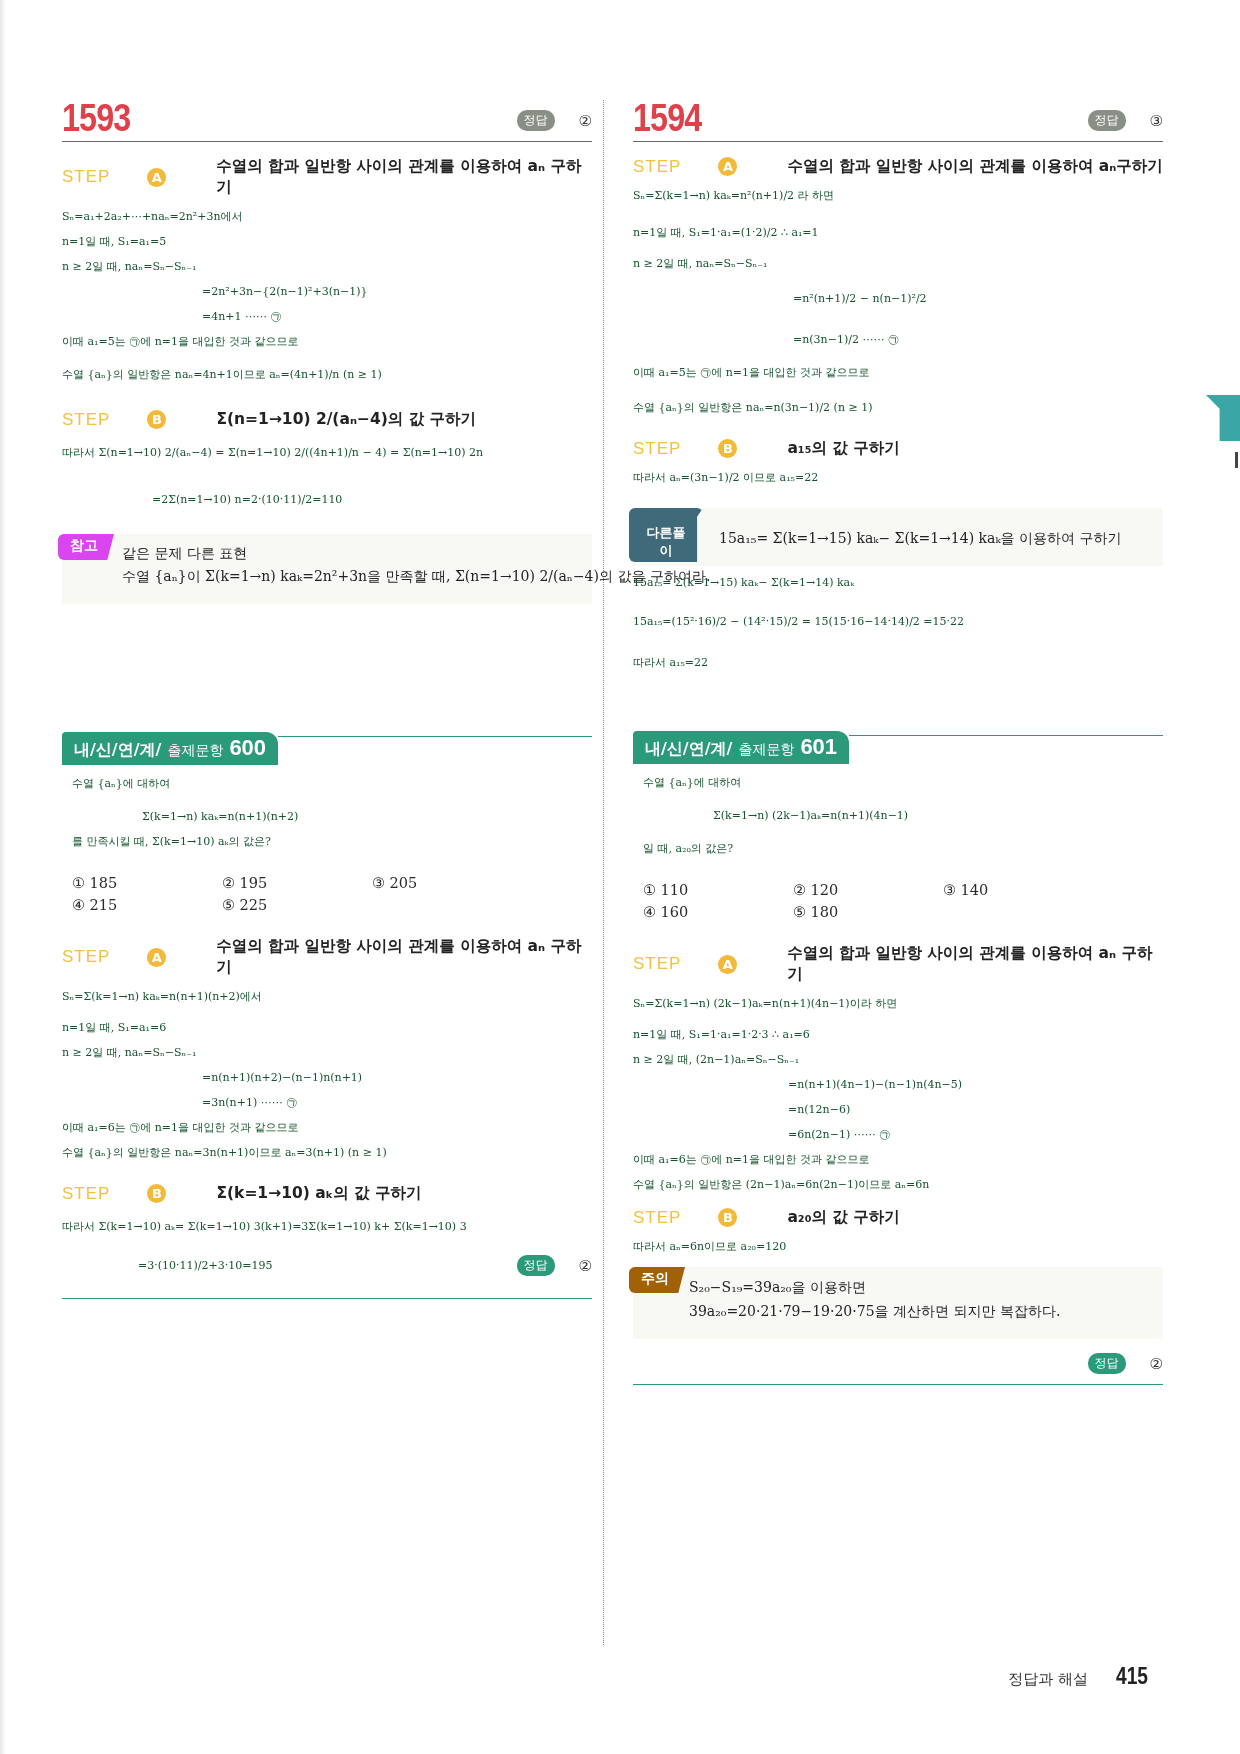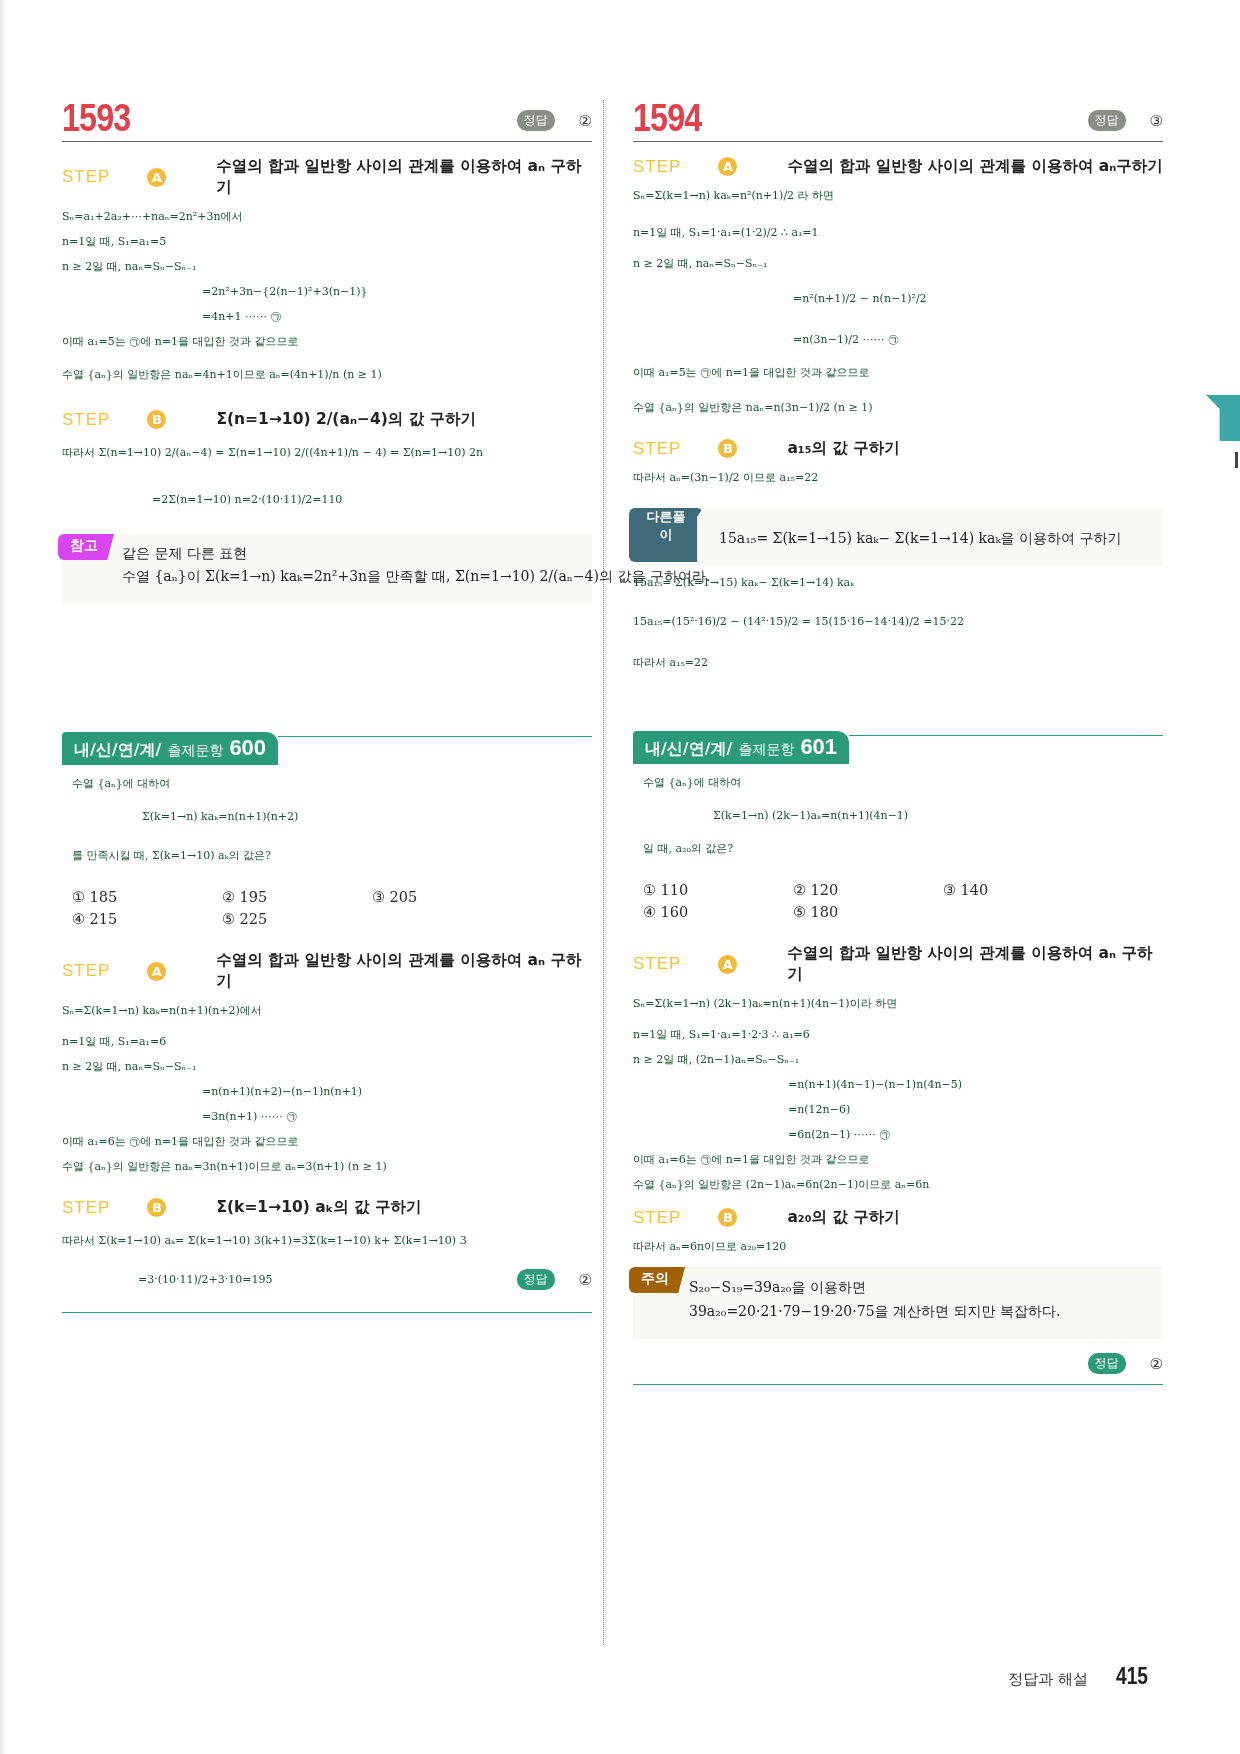--- a/index.html
+++ b/index.html
@@ -27,21 +27,21 @@
   .step-title { font-weight: 700; font-size: 15.5px; color: #222; }
 
   .line { font-size: 11px; line-height: 25px; white-space: nowrap; color: #14532d; }
   .indent2 { padding-left: 140px; }
   .indent3 { padding-left: 160px; }
   .indent4 { padding-left: 90px; }
 
   .note-box { position: relative; margin-top: 22px; background: #f8f8f4; padding: 8px 10px 16px 60px; min-height: 62px; }
   .note-label { position: absolute; left: -4px; top: 0; background: #d946ef; color: #fff; font-weight: 700; font-size: 14px; padding: 3px 12px 5px; border-radius: 6px 0 0 6px; clip-path: polygon(0 0, 100% 0, 88% 100%, 0 100%); width: 56px; }
   .note-label.orange { background: #a16207; }
-  .note-label.dark { background: #3e6a7a; height: 54px; width: 74px; padding-top: 0; font-size: 13px; text-align: center; clip-path: polygon(0 0, 100% 0, 92% 16%, 92% 100%, 0 100%); border-radius: 6px; }
+  .note-label.dark { background: #3e6a7a; height: 54px; width: 74px; padding-top: 16px; font-size: 13px; text-align: center; clip-path: polygon(0 0, 100% 0, 92% 16%, 92% 100%, 0 100%); border-radius: 6px; }
   .note-title { font-size: 14px; color: #222; line-height: 22px; }
   .note-text { font-size: 14px; color: #222; line-height: 24px; white-space: nowrap; }
 
   .section-head { position: relative; display: flex; align-items: flex-end; margin-top: 0; }
   .section-pill { background: #2a9a7a; color: #fff; padding: 3px 12px 4px 12px; border-radius: 4px 12px 0 0; display: flex; align-items: baseline; gap: 6px; }
   .section-pill .t1 { font-weight: 700; font-size: 16px; }
   .section-pill .t2 { font-size: 14px; }
   .section-pill .t3 { font-family: "Liberation Sans", sans-serif; font-weight: 700; font-size: 22px; }
   .section-line { flex: 1; border-bottom: 1.5px solid #2a9a7a; margin-bottom: 28px; }
 
@@ -106,21 +106,21 @@
       <span class="t1">내/신/연/계/</span>
       <span class="t2">출제문항</span>
       <span class="t3">600</span>
     </div>
     <div class="section-line"></div>
   </div>
 
   <div class="question" style="margin-top:6px">
     <div class="line serif">수열 {aₙ}에 대하여</div>
     <div class="line serif" style="padding-left:70px;margin-top:8px">Σ(k=1→n) kaₖ=n(n+1)(n+2)</div>
-    <div class="line serif" style="margin-top:14px">를 만족시킬 때, Σ(k=1→10) aₖ의 값은?</div>
+    <div class="line serif" style="margin-top:0">를 만족시킬 때, Σ(k=1→10) aₖ의 값은?</div>
   </div>
   <div class="choices serif">
     <span>① 185</span>
     <span>② 195</span>
     <span>③ 205</span>
     <span>④ 215</span>
     <span>⑤ 225</span>
   </div>
 
   <div class="step" style="margin-top:20px">

